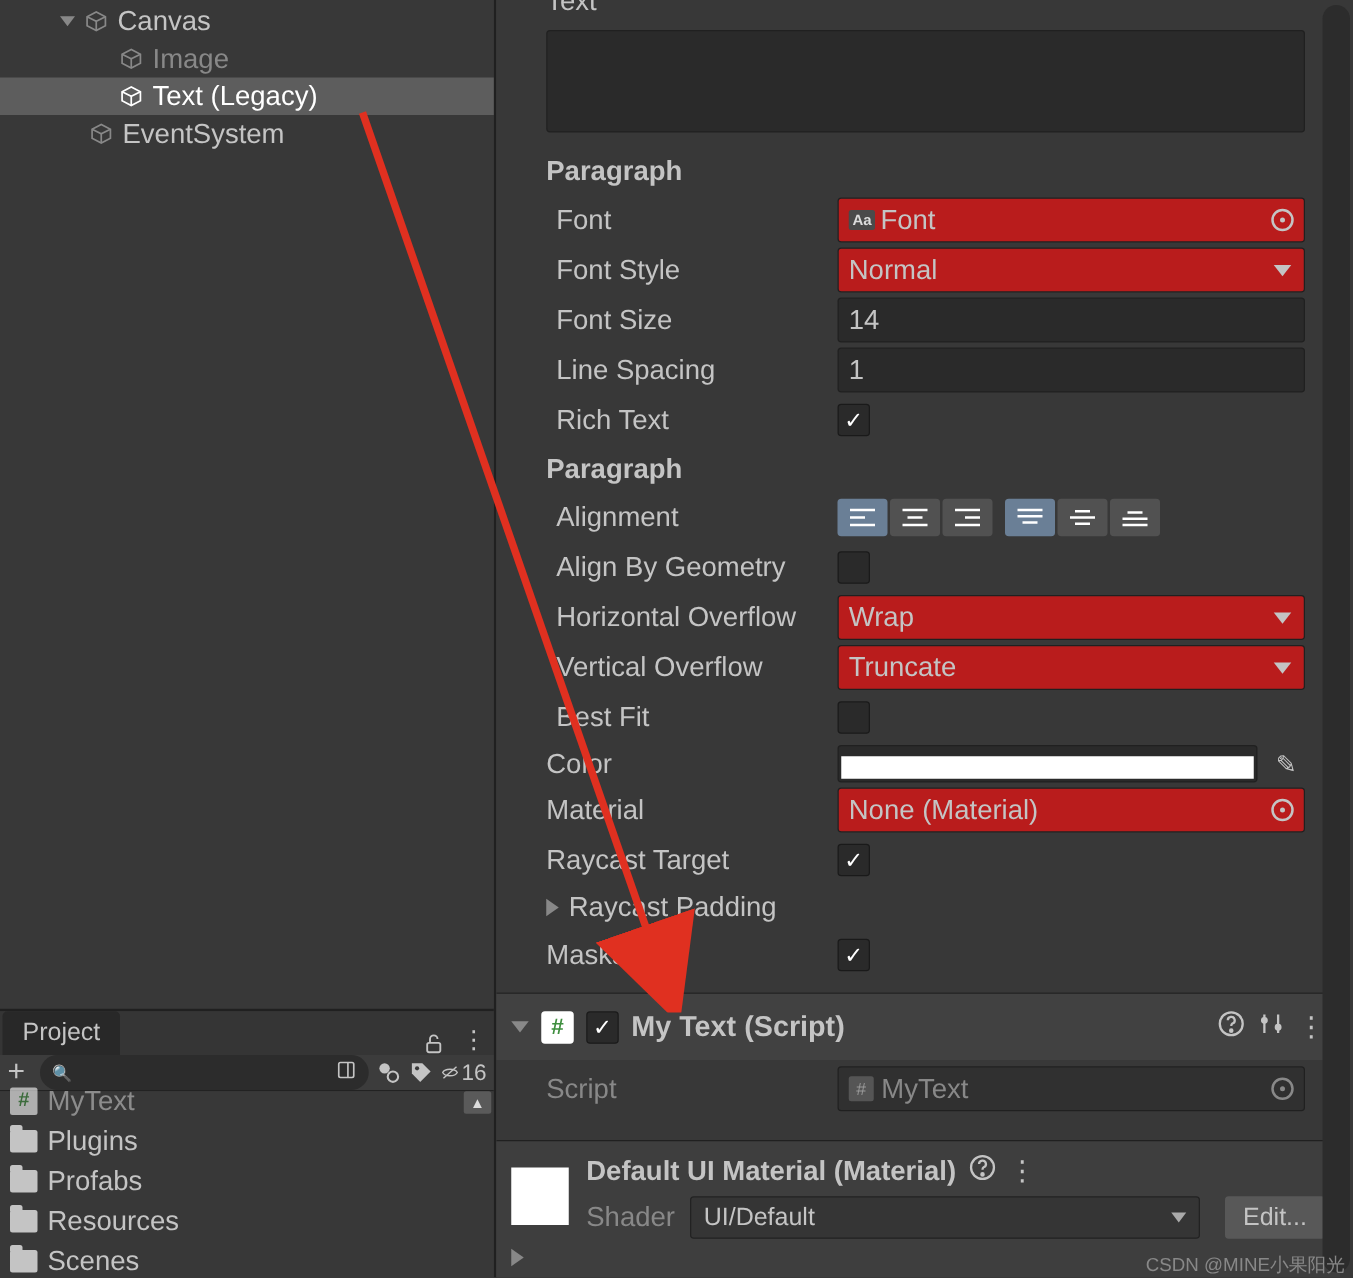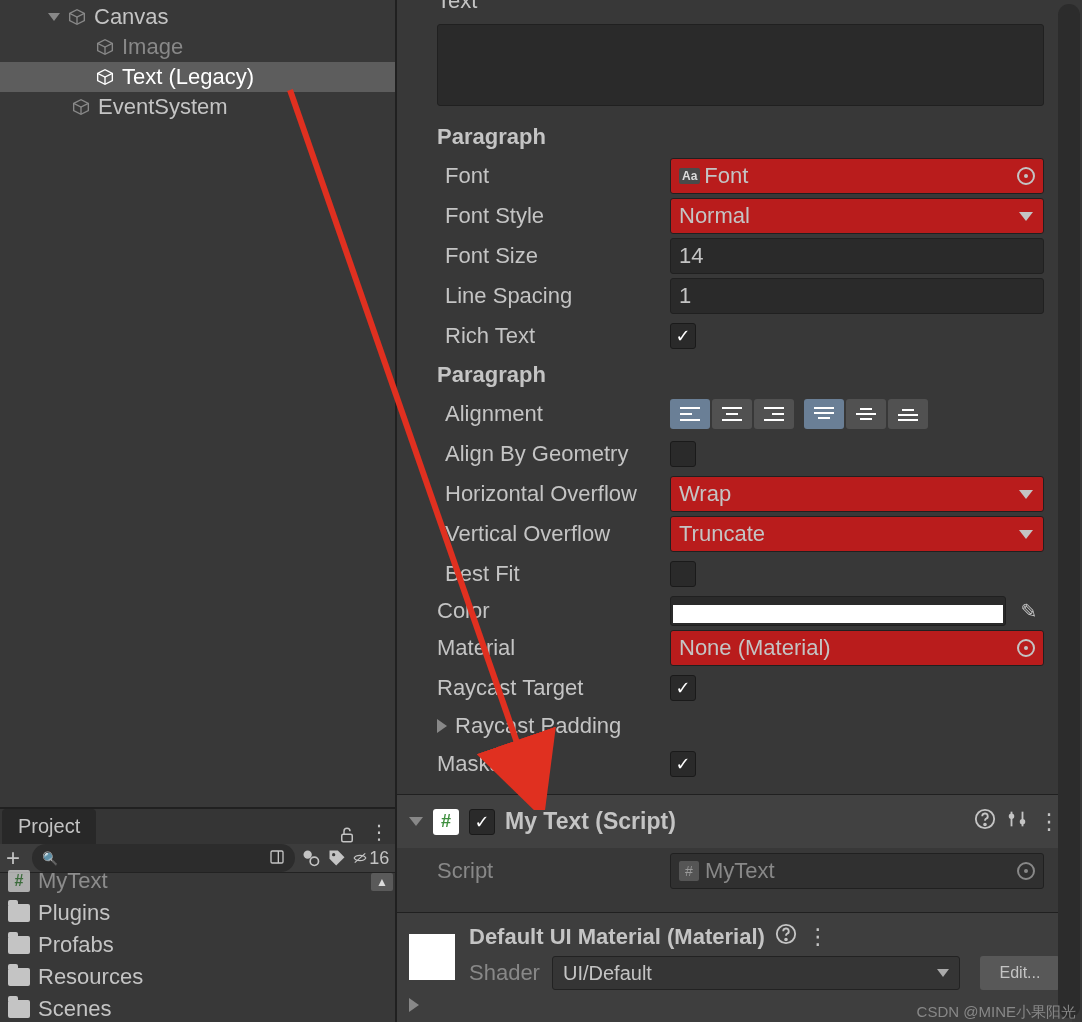--- a/index.html
+++ b/index.html
@@ -76,21 +76,21 @@
 
   .mat-block { background:#3e3e3e; margin-top:18px; padding:10px 12px; border-top:1px solid #202020; }
   .mat-head { display:flex; align-items:center; gap:14px; }
   .mat-swatch { width:46px; height:46px; background:#fff; }
   .mat-detail { flex:1; }
   .mat-title { font-size:22px; font-weight:bold; }
   .mat-shader { display:flex; align-items:center; gap:12px; margin-top:6px; }
   .mat-shader .lbl { color:#888; font-size:22px; }
   .shader-dd { flex:1; height:34px; background:#353535; border:1px solid #222; border-radius:3px; display:flex; align-items:center; padding:0 10px; position:relative; }
   .shader-dd .dd-caret { position:absolute; right:10px; width:0;height:0;border-left:6px solid transparent;border-right:6px solid transparent;border-top:8px solid #aaa; }
-  .edit-btn { width:80px; height:34px; background:#585858; border-radius:3px; display:flex; align-items:center; justify-content:center; margin-left:8px; font-size:16px; }
+  .edit-btn { width:80px; height:34px; background:#585858; border-radius:3px; display:flex; align-items:center; justify-content:center; margin-left:8px; font-size:20px; }
   .mat-fold { display:flex; align-items:center; padding-top:8px; }
   .mat-fold .tri-r { width:0;height:0;border-top:7px solid transparent;border-bottom:7px solid transparent;border-left:10px solid #888; }
 
   .font-aa { background:#4a4a4a; color:#ddd; font-size:12px; font-weight:bold; padding:1px 3px; border-radius:2px; margin-right:4px; }
 
   .watermark { position:absolute; right:6px; bottom:0; font-size:15px; color:#888; }
 
   svg.arrow { position:absolute; left:260px; top:80px; pointer-events:none; }
 </style>
 </head>

